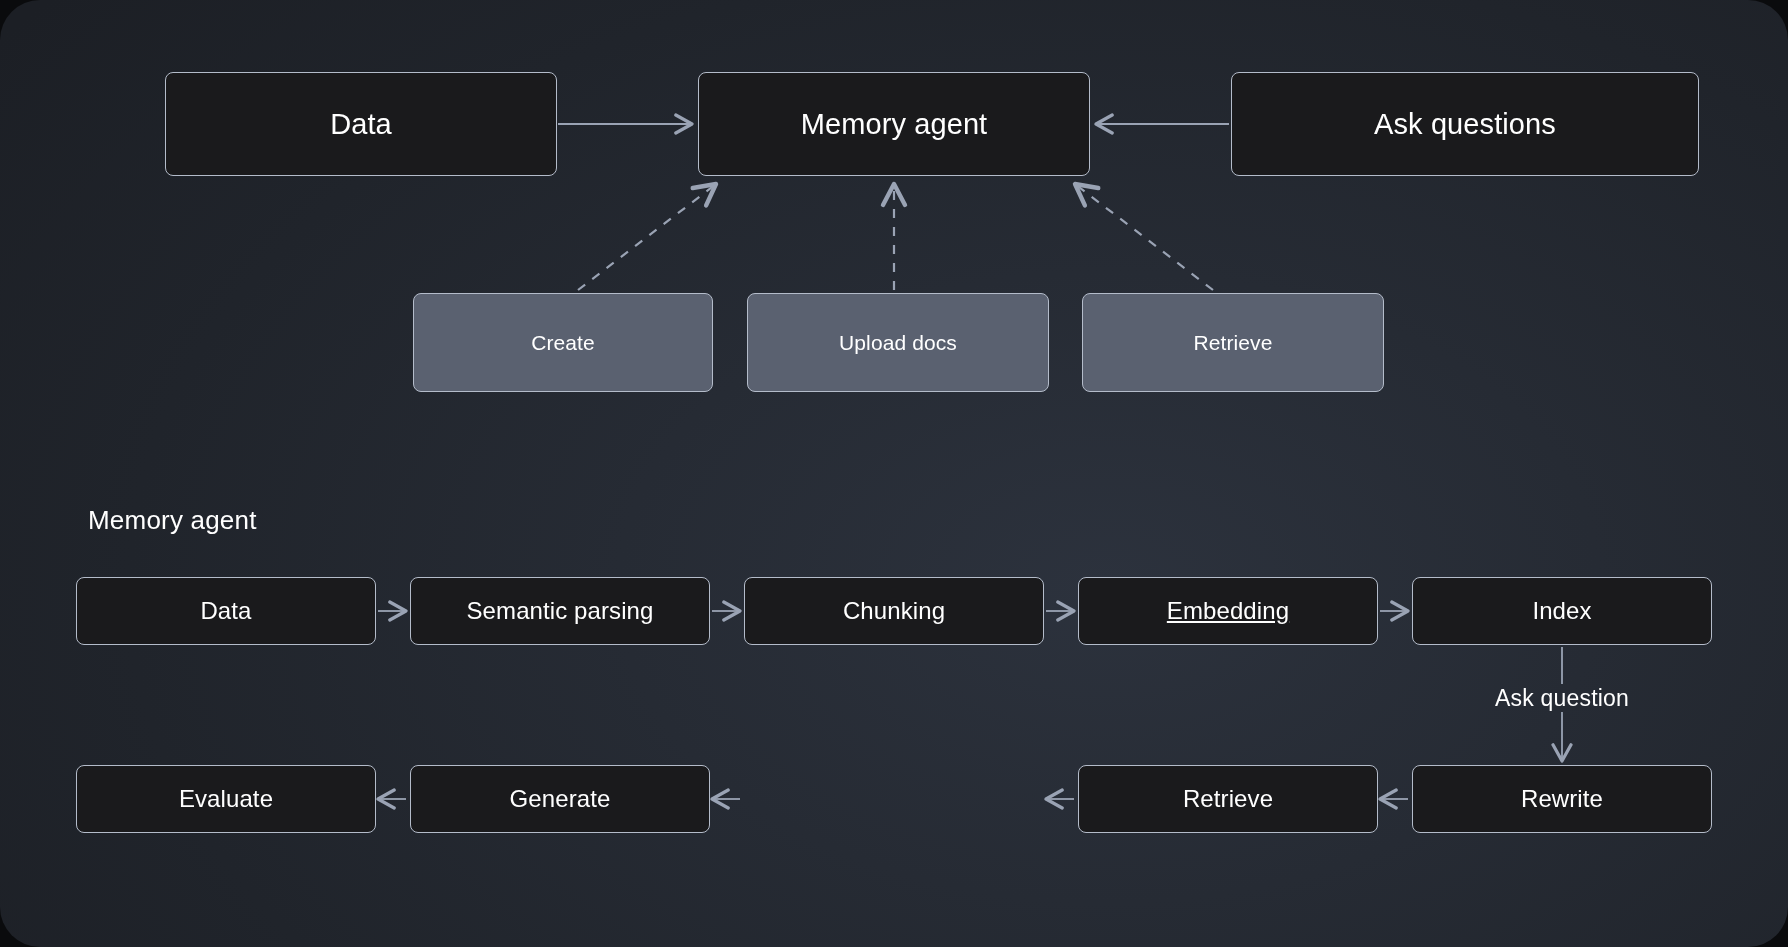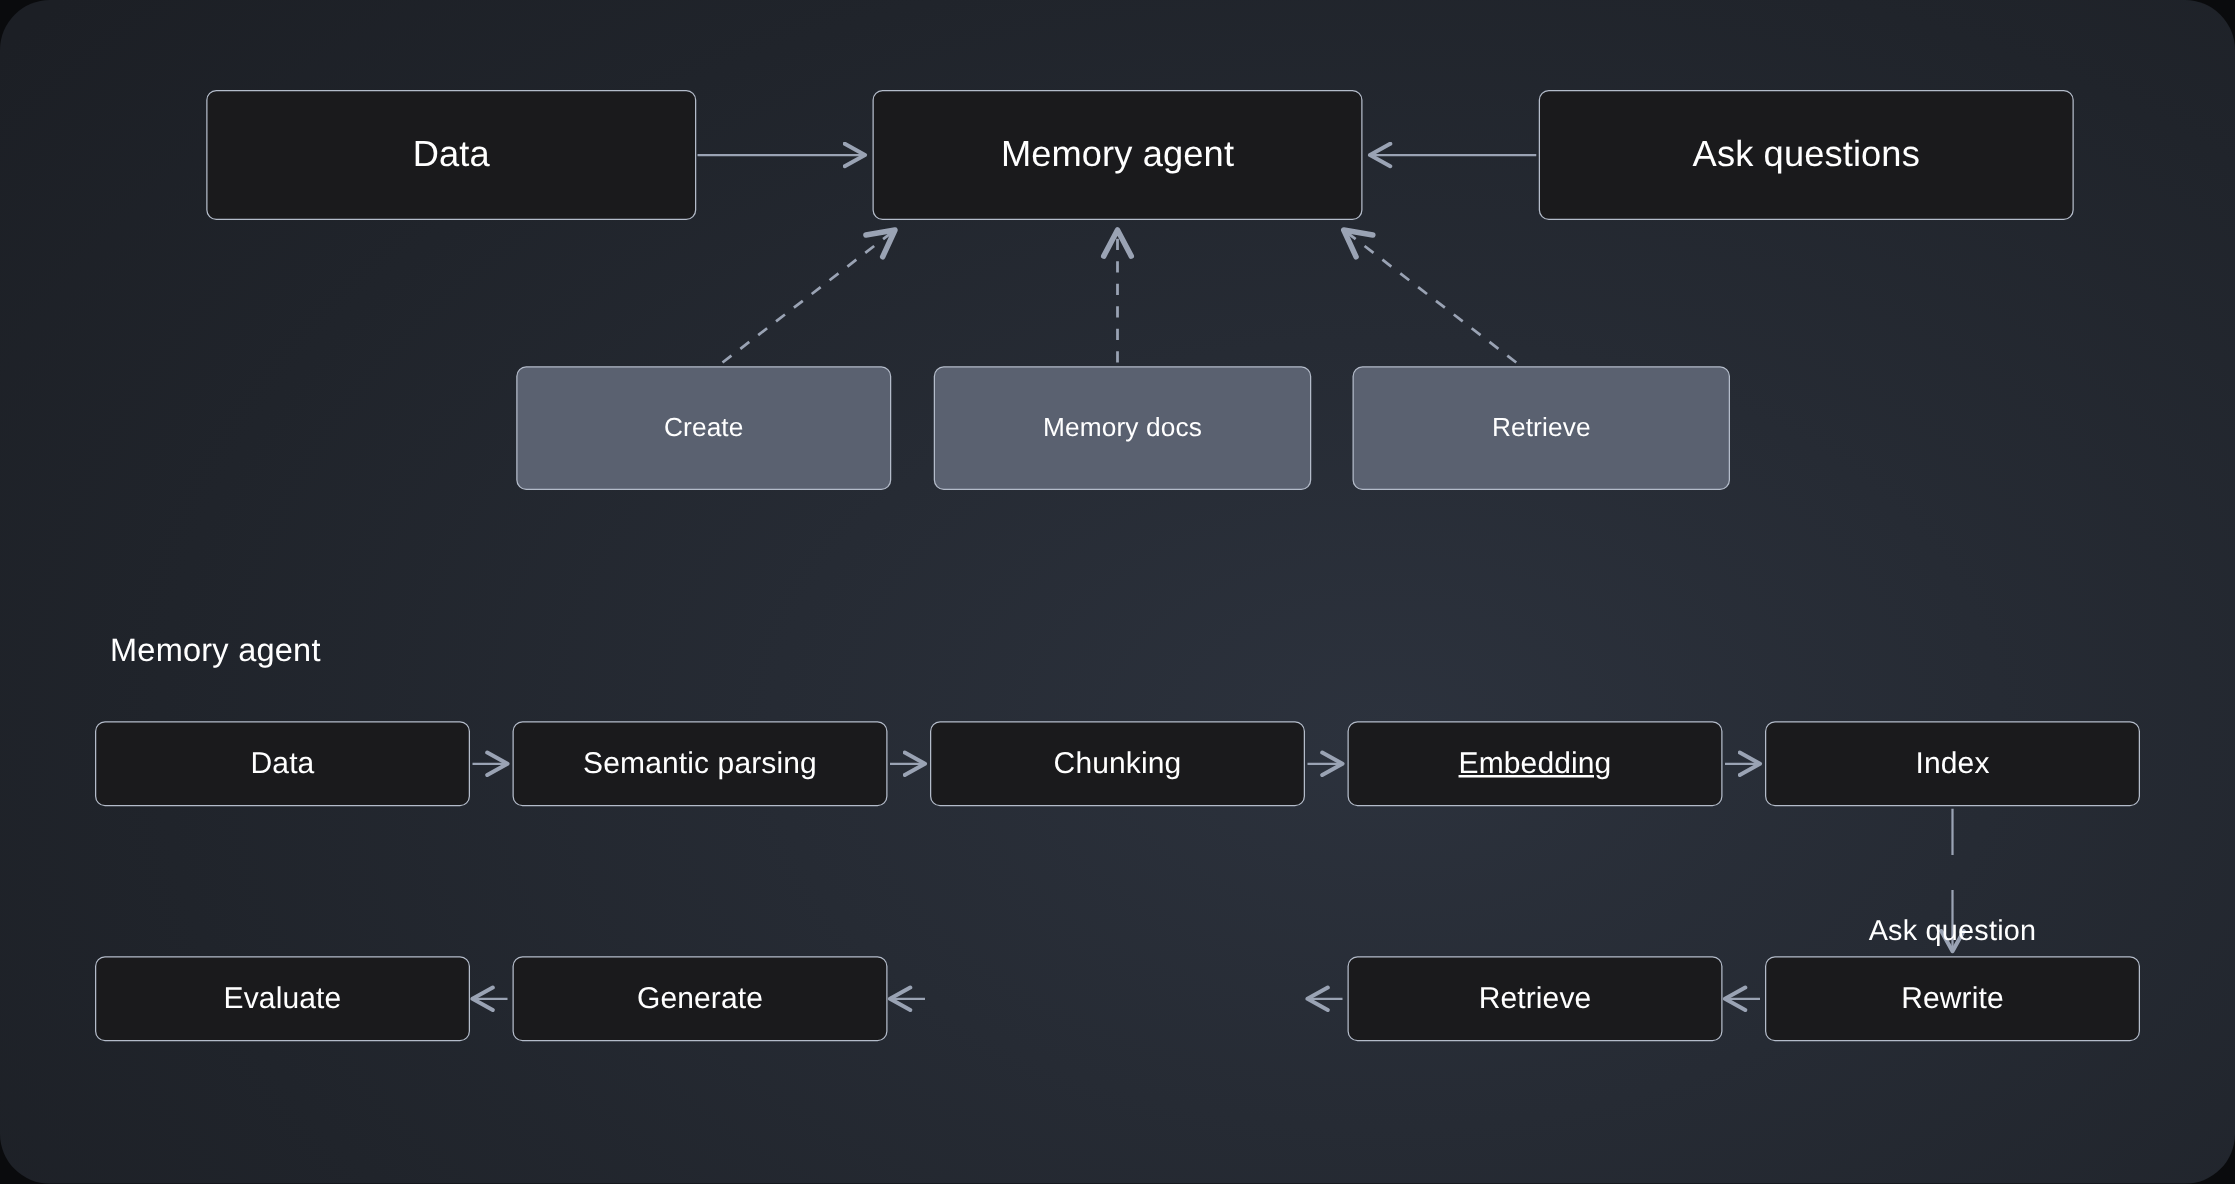--- a/index.html
+++ b/index.html
@@ -75,21 +75,20 @@
     white-space: nowrap;
   }
 
   .edge-label {
     position: absolute;
     color: #ffffff;
     font-size: 23px;
     letter-spacing: 0.2px;
     white-space: nowrap;
     text-align: center;
-    margin-top: 46px;
   }
 </style>
 </head>
 <body>
 
 <div id="canvas">
 
   <svg id="svg-layer" viewBox="0 0 1788 947">
     <defs>
       <marker id="arr-r" markerWidth="12" markerHeight="12" refX="10" refY="6" orient="auto">
@@ -131,30 +130,30 @@
   </svg>
 
   <div class="node dark node-top" style="left:165px; top:72px; width:392px;">
     <span>Data</span>
   </div>
 
   <div class="node dark node-top" style="left:698px; top:72px; width:392px;">
     <span>Memory agent</span>
   </div>
 
-  <div class="node dark node-top" style="left:1231px; top:72px; width:428px;">
+  <div class="node dark node-top" style="left:1231px; top:72px; width:468px;">
     <span>Ask questions</span>
   </div>
 
   <div class="node light node-mid" style="left:413px; top:293px; width:300px;">
     <span>Create</span>
   </div>
 
   <div class="node light node-mid" style="left:747px; top:293px; width:302px;">
-    <span>Memory docs</span>
+    <span>Upload docs</span>
   </div>
 
   <div class="node light node-mid" style="left:1082px; top:293px; width:302px;">
     <span>Retrieve</span>
   </div>
 
   <div class="section-label" style="left:88px; top:505px;">Memory agent</div>
 
   <div class="node dark node-pipe" style="left:76px; top:577px; width:300px;">
     <span>Data</span>

